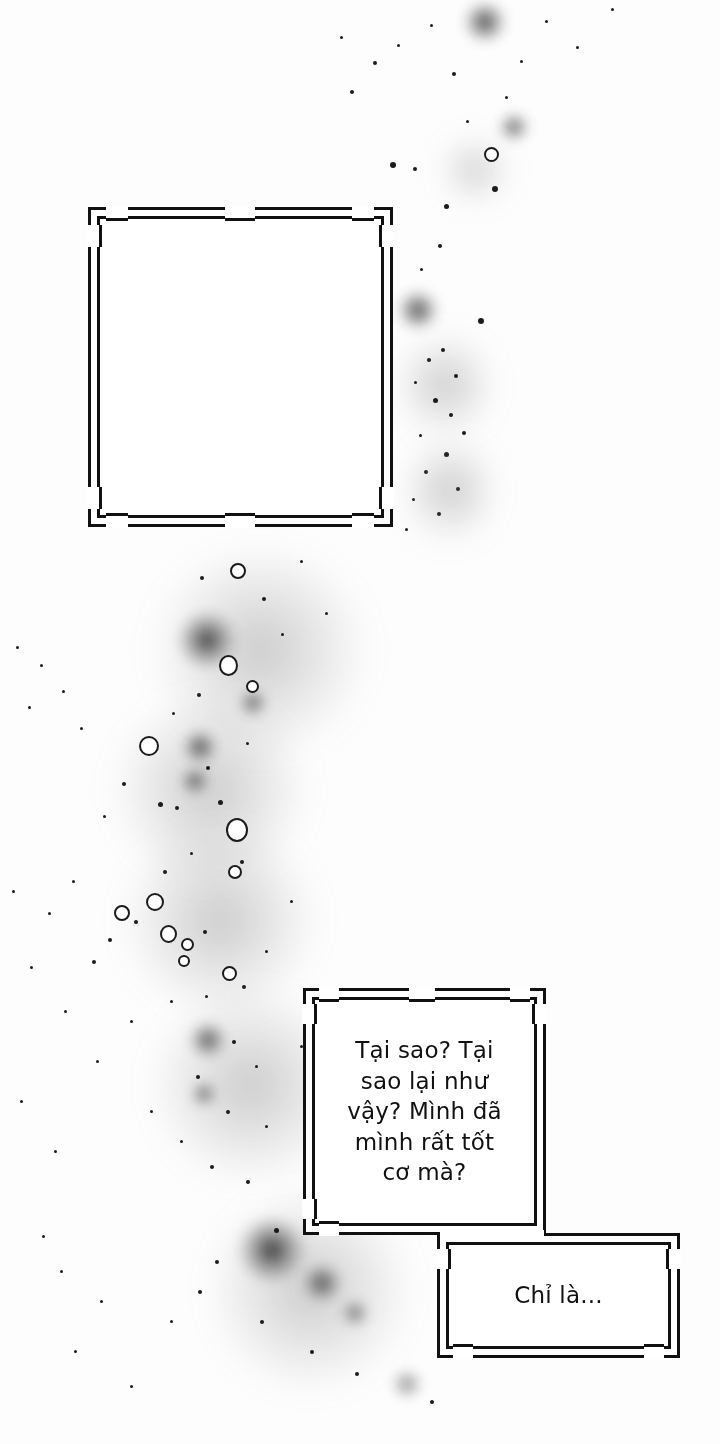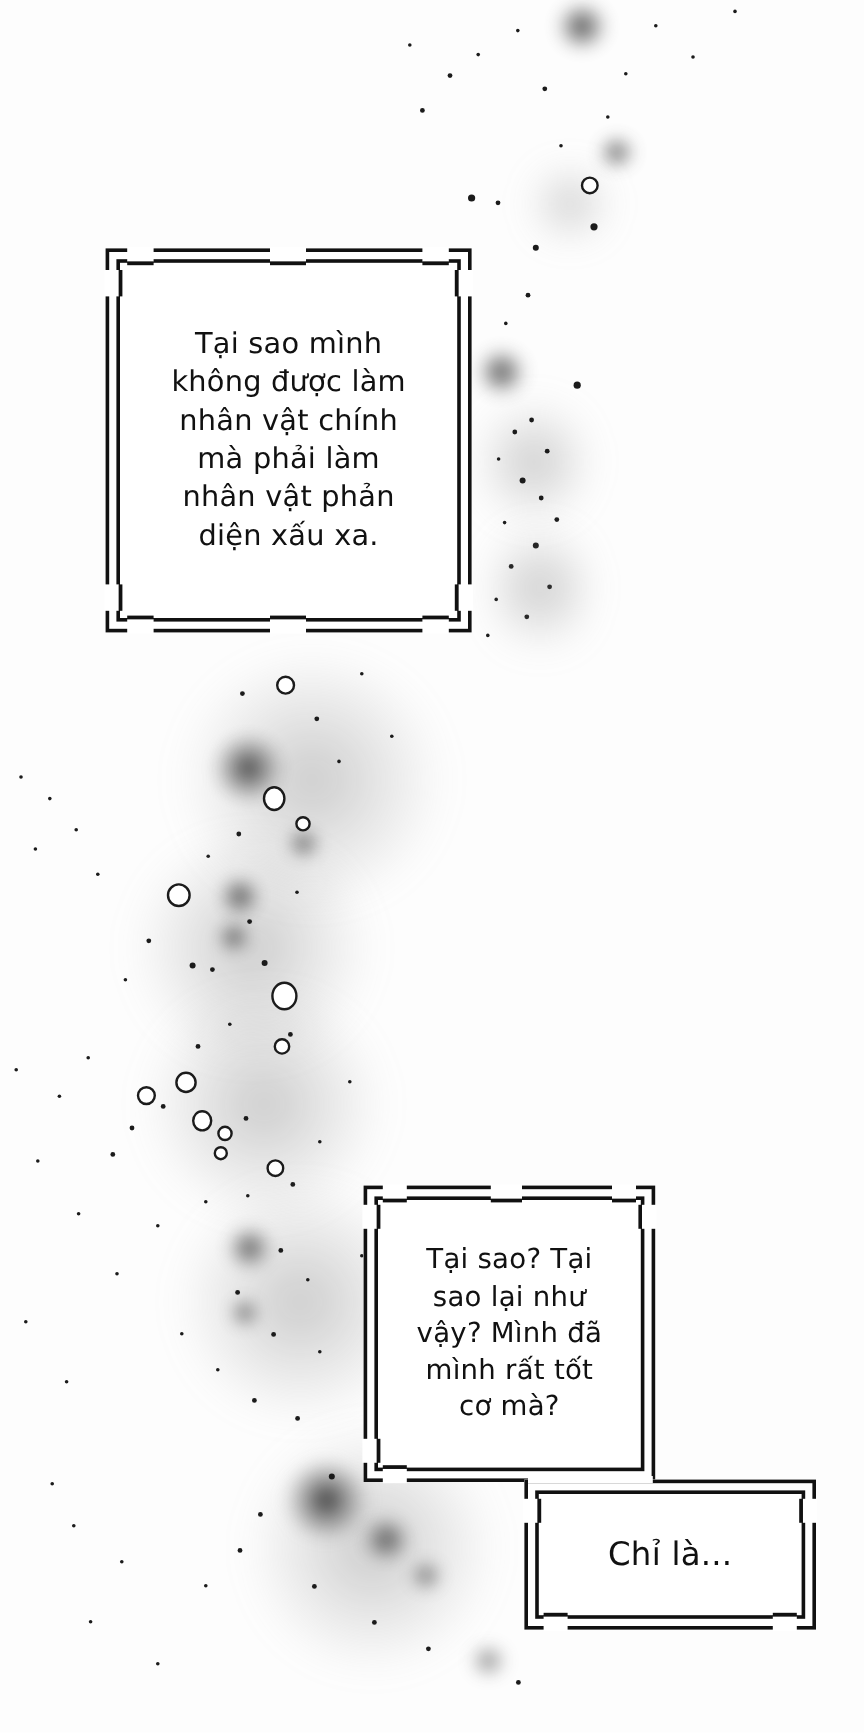--- a/index.html
+++ b/index.html
@@ -101,21 +101,21 @@
   }
   #bubble-2 .text { font-size: 23px; }
 
   
   #bubble-3 {
     left: 437px;
     top: 1233px;
     width: 243px;
     height: 125px;
   }
-  #bubble-3 .text { font-size: 27px; }
+  #bubble-3 .text { font-size: 23px; }
 
   
   .notch {
     position: absolute;
     background: #ffffff;
     z-index: 6;
   }
   .notch-bar {
     position: absolute;
     background: #111111;
@@ -288,26 +288,20 @@
 
     <div class="notch" style="left:-1px; top:18px; width:12px; height:22px;"></div>
     <div class="notch-bar" style="left:11px; top:18px; width:3px; height:22px;"></div>
     <div class="notch" style="left:-1px; bottom:18px; width:12px; height:22px;"></div>
     <div class="notch-bar" style="left:11px; bottom:18px; width:3px; height:22px;"></div>
     <div class="notch" style="right:-1px; top:18px; width:12px; height:22px;"></div>
     <div class="notch-bar" style="right:11px; top:18px; width:3px; height:22px;"></div>
     <div class="notch" style="right:-1px; bottom:18px; width:12px; height:22px;"></div>
     <div class="notch-bar" style="right:11px; bottom:18px; width:3px; height:22px;"></div>
 
-    <div class="text">Tại sao mình
-không được làm
-nhân vật chính
-mà phải làm
-nhân vật phản
-diện xấu xa.</div>
   </div>
 
   <div class="bubble" id="bubble-2">
     <div class="frame-outer"></div>
     <div class="frame-inner"></div>
     <div class="notch" style="left:16px; top:-1px; width:20px; height:12px;"></div>
     <div class="notch-bar" style="left:16px; top:11px; width:20px; height:3px;"></div>
     <div class="notch" style="left:106px; top:-1px; width:26px; height:12px;"></div>
     <div class="notch-bar" style="left:106px; top:11px; width:26px; height:3px;"></div>
     <div class="notch" style="right:16px; top:-1px; width:20px; height:12px;"></div>

